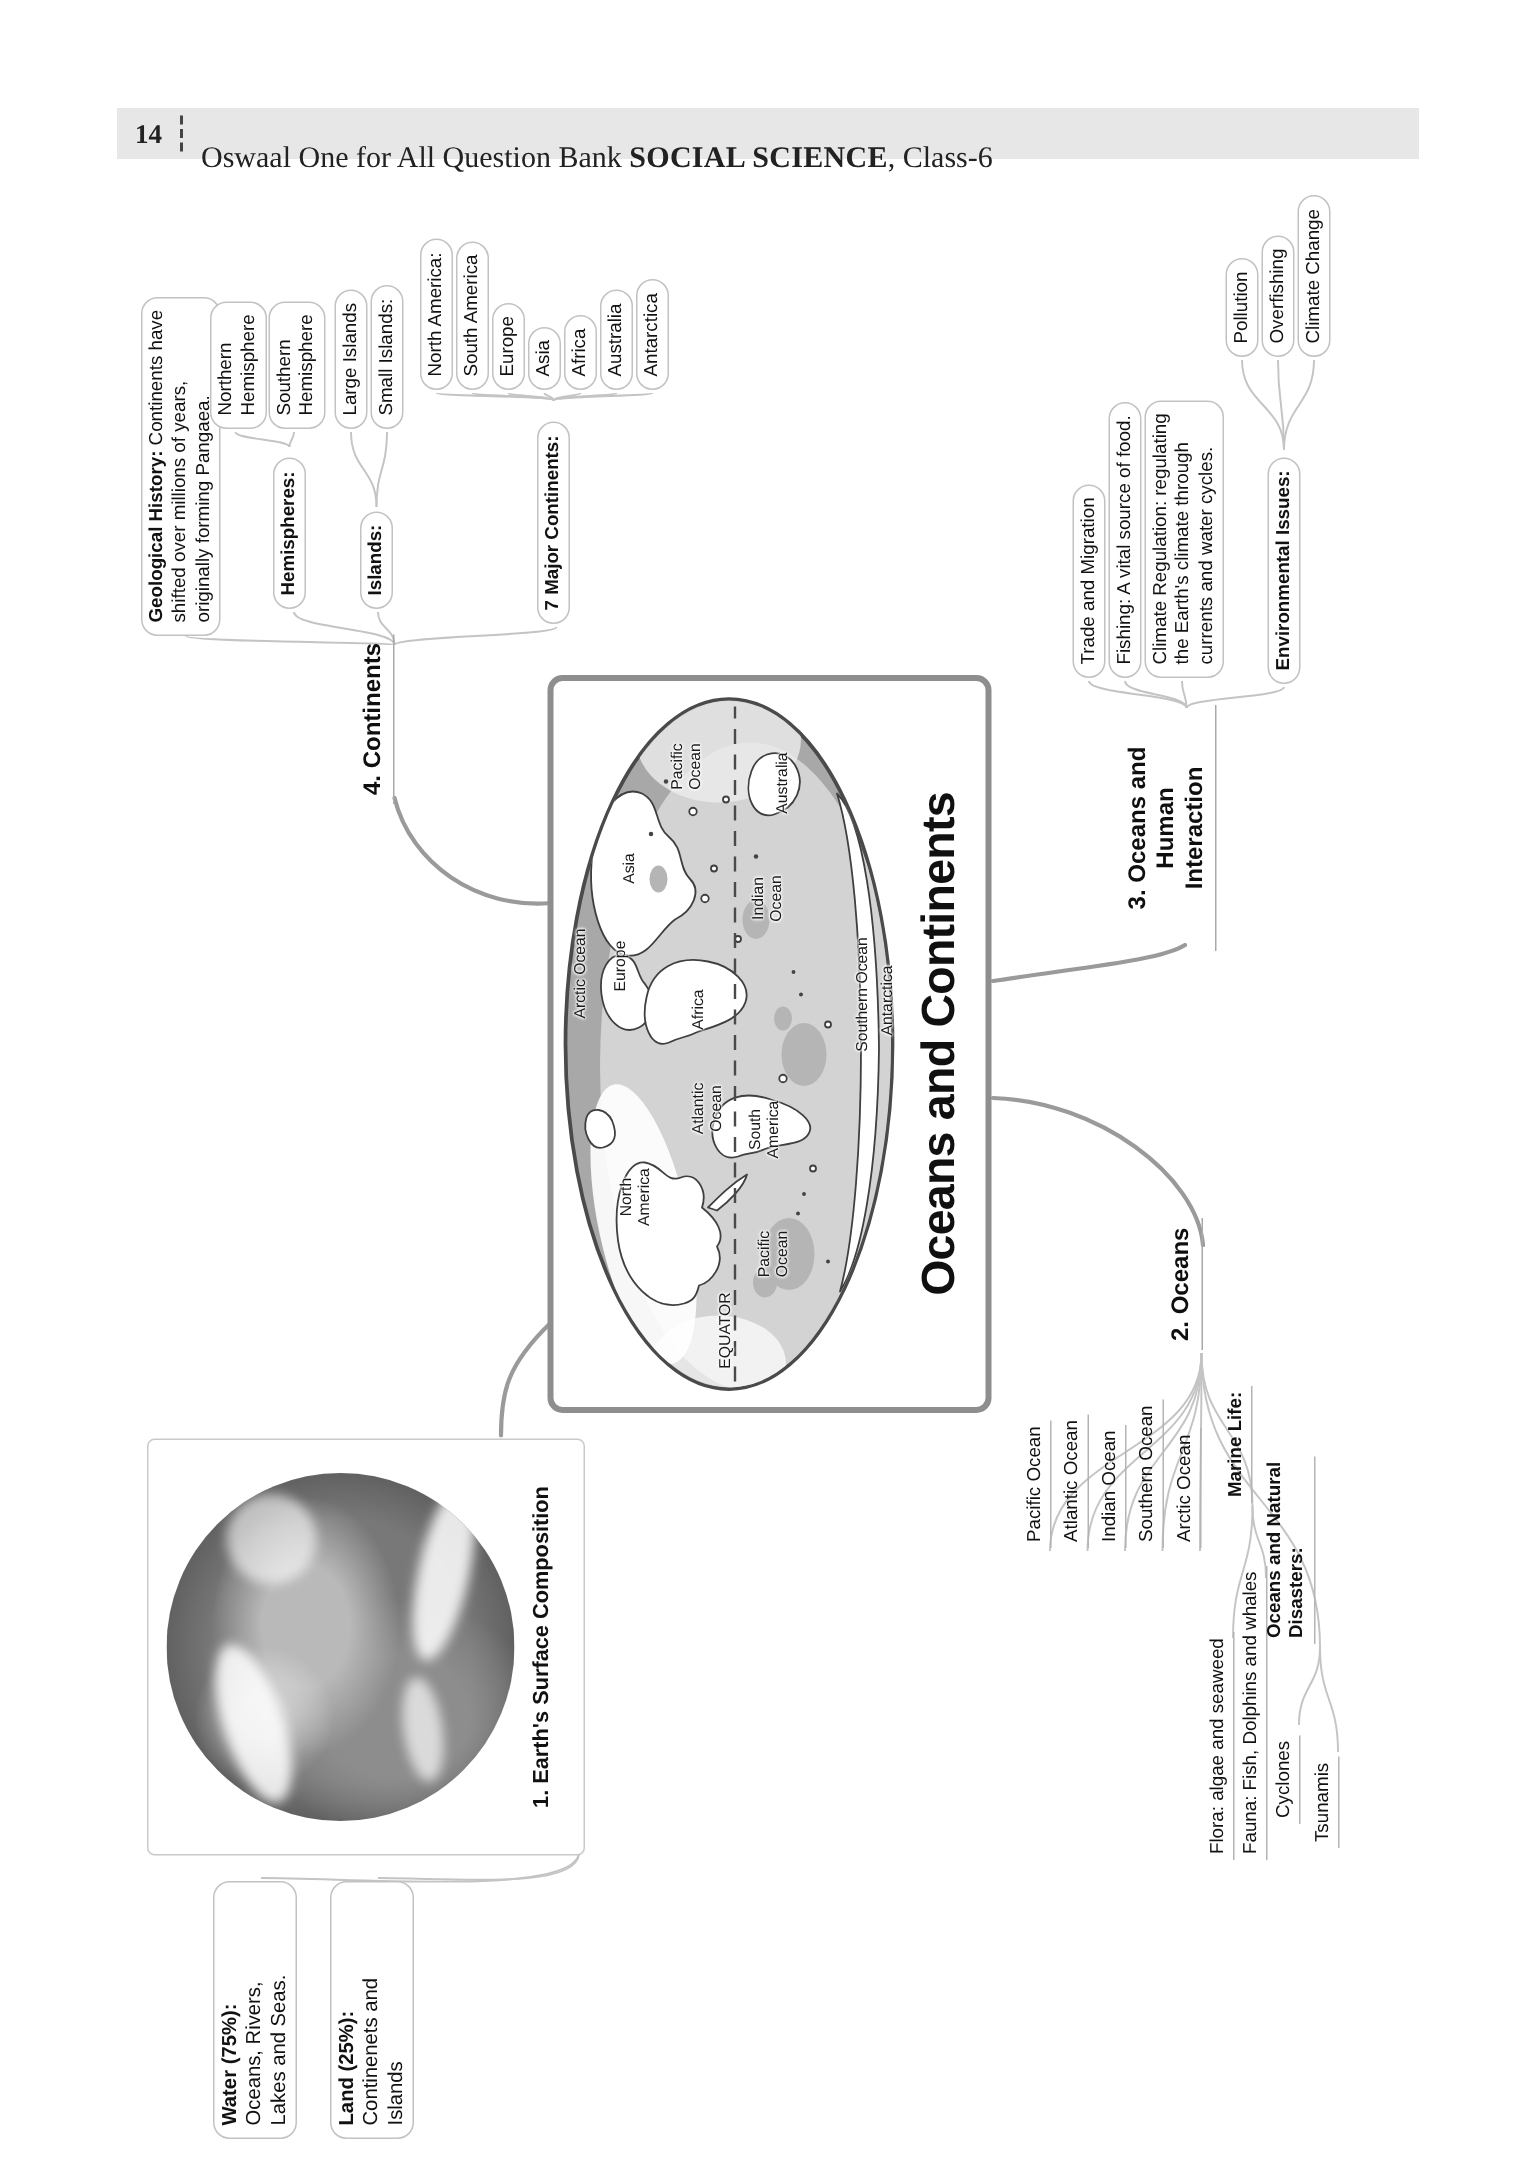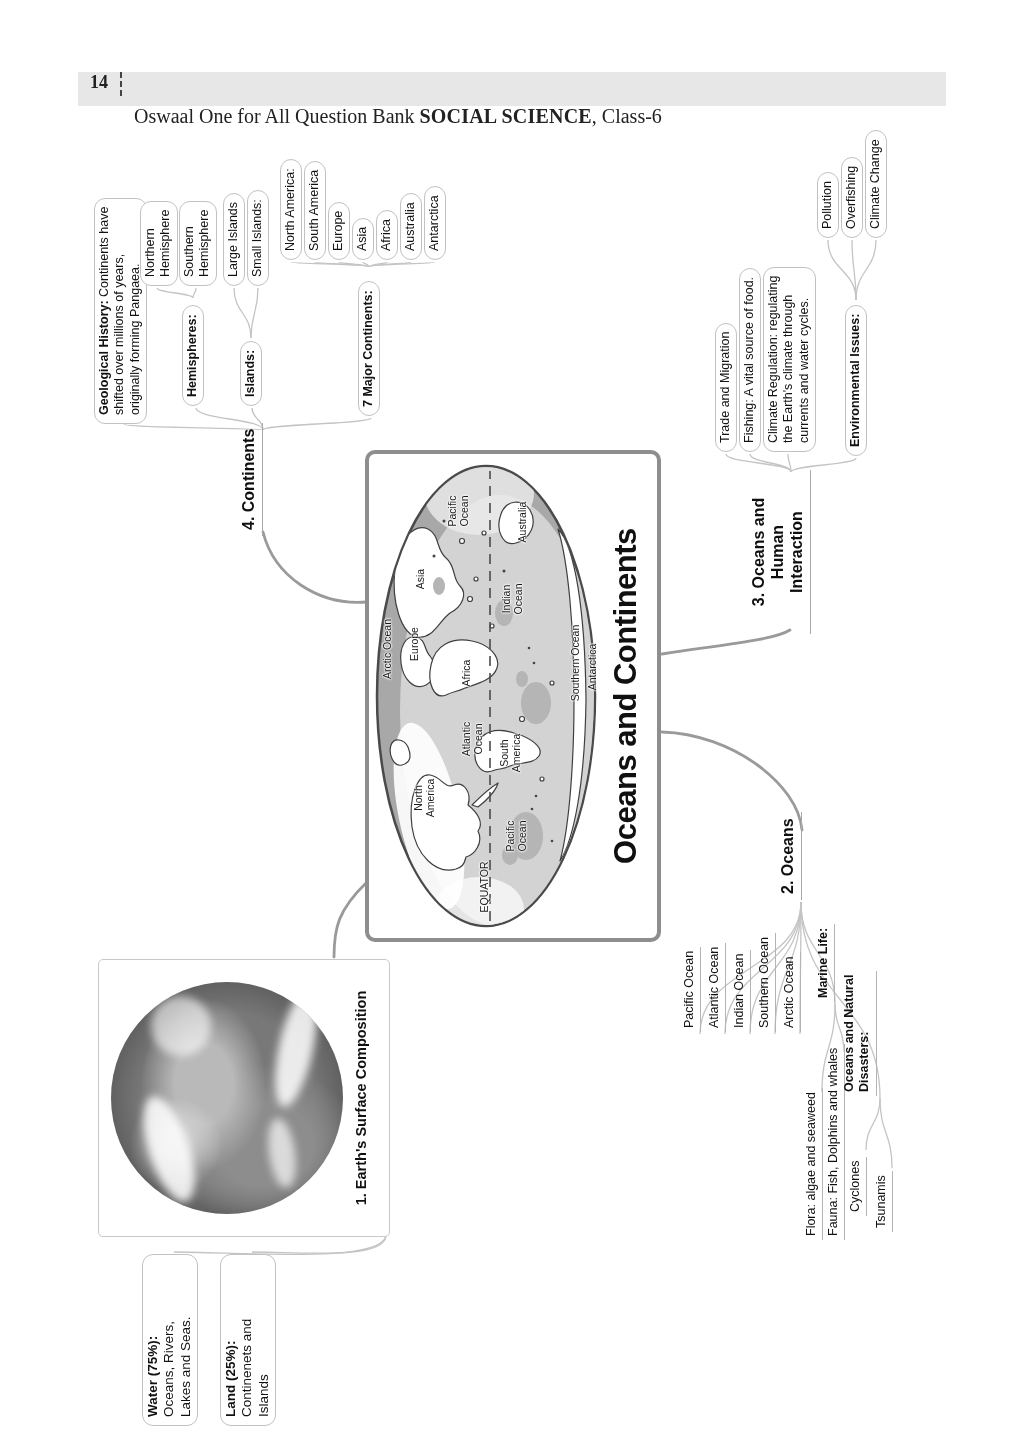--- a/index.html
+++ b/index.html
@@ -1,21 +1,21 @@
 <!DOCTYPE html>
 <html><head>
 <meta charset="utf-8">
 <style>
   html,body{margin:0;padding:0;background:#fff;}
   .page{position:relative;width:1024px;height:1440px;background:#ffffff;overflow:hidden;
         font-family:"Liberation Sans",sans-serif;color:#141414;}
 
   
   .header{position:absolute;left:78px;top:72px;width:868px;height:34px;background:#e7e7e7;
-          display:flex;font-family:"Liberation Serif",serif;}
+          display:flex;align-items:center;font-family:"Liberation Serif",serif;}
   .hdr-num{font-weight:bold;font-size:18px;margin-left:12px;color:#222;}
   .hdr-div{height:24px;border-left:2px dashed #444;margin:0 12px;}
   .hdr-text{font-size:20px;color:#222;white-space:nowrap;margin-top:33px;}
   .hdr-text b{letter-spacing:.2px;}
 
   
   .mindmap{position:absolute;left:80px;top:1432px;width:1320px;height:880px;
            transform:rotate(-90deg);transform-origin:0 0;}
   .mindmap *{box-sizing:border-box;}
   #wires{position:absolute;left:0;top:0;pointer-events:none;}

